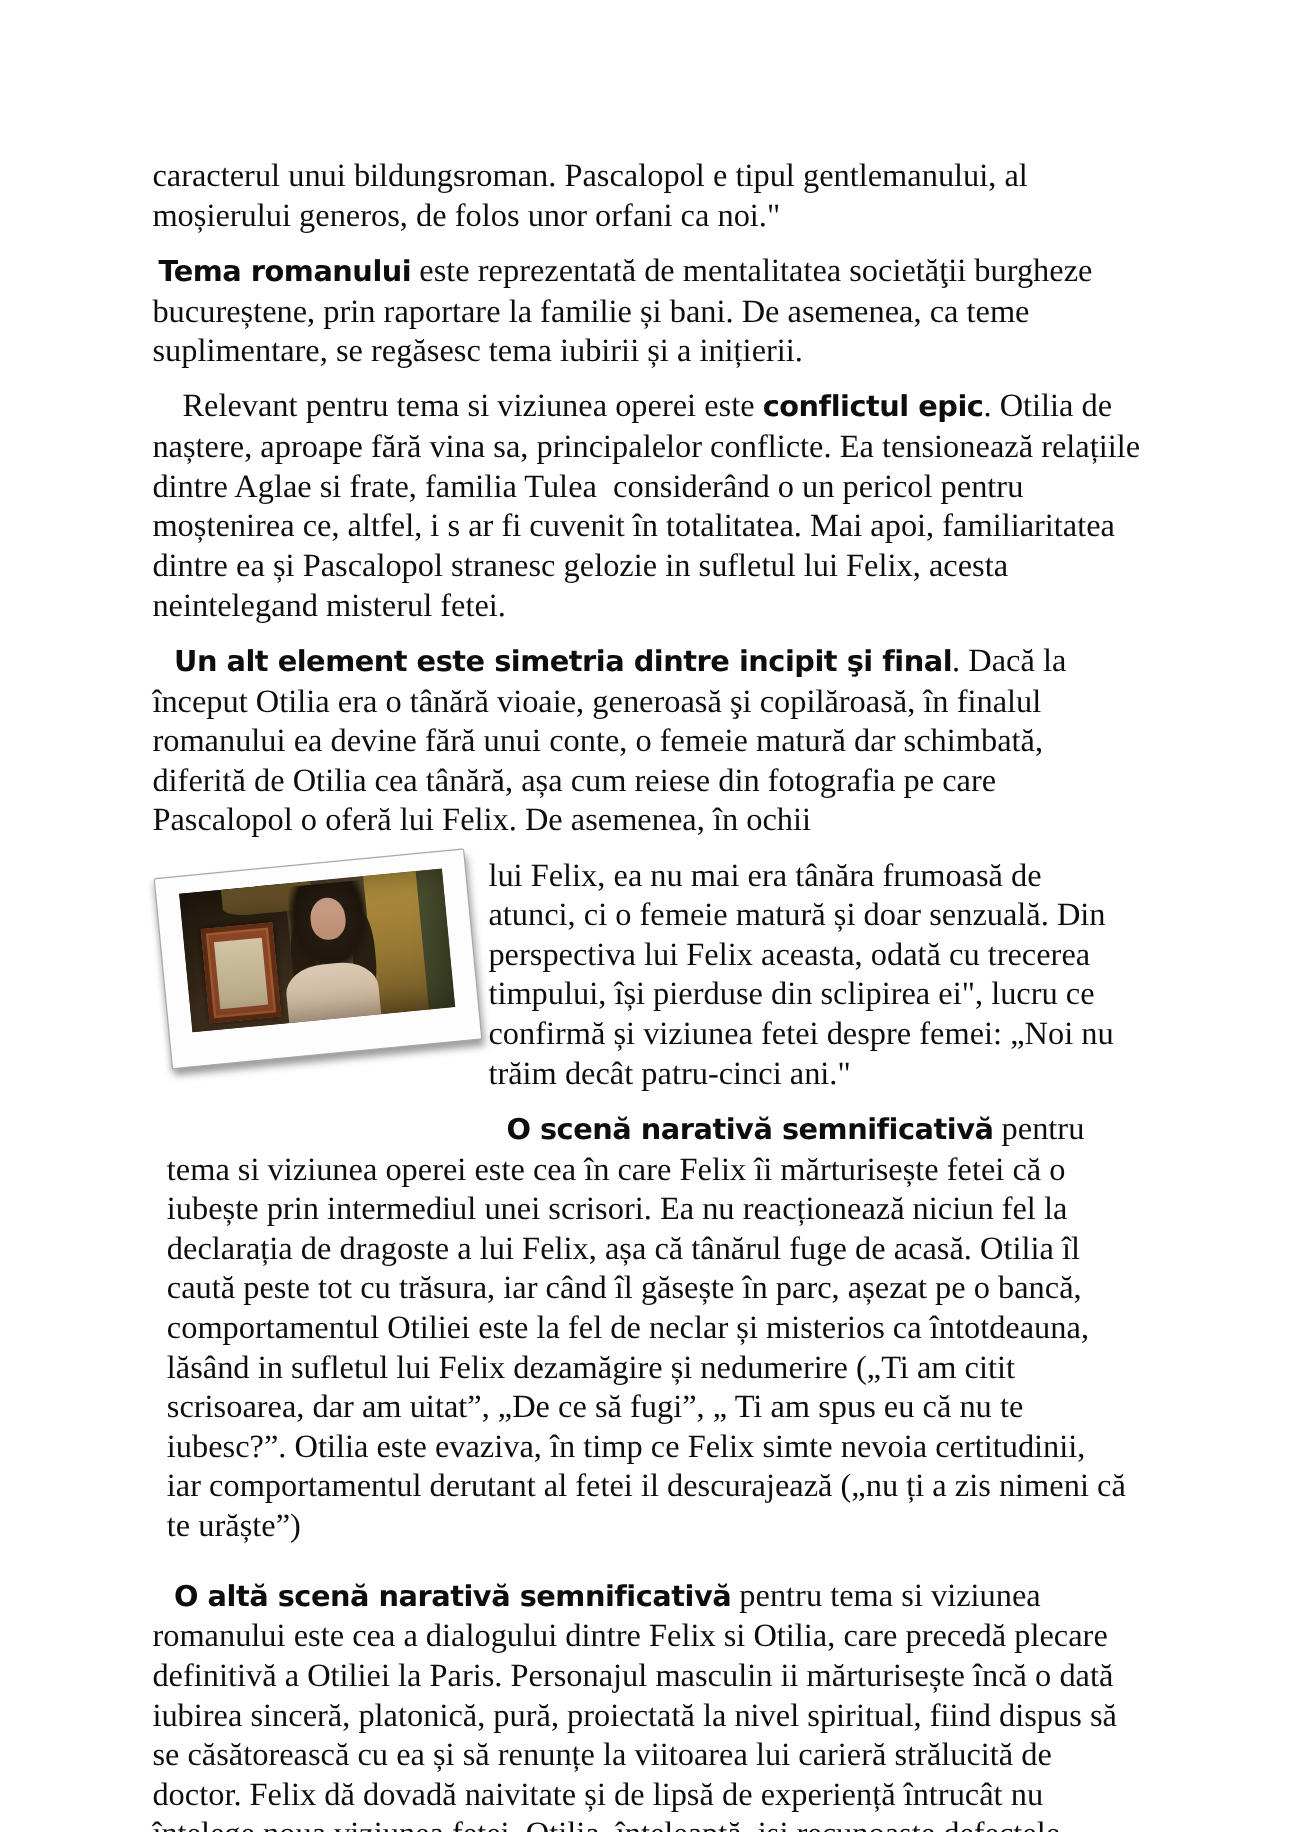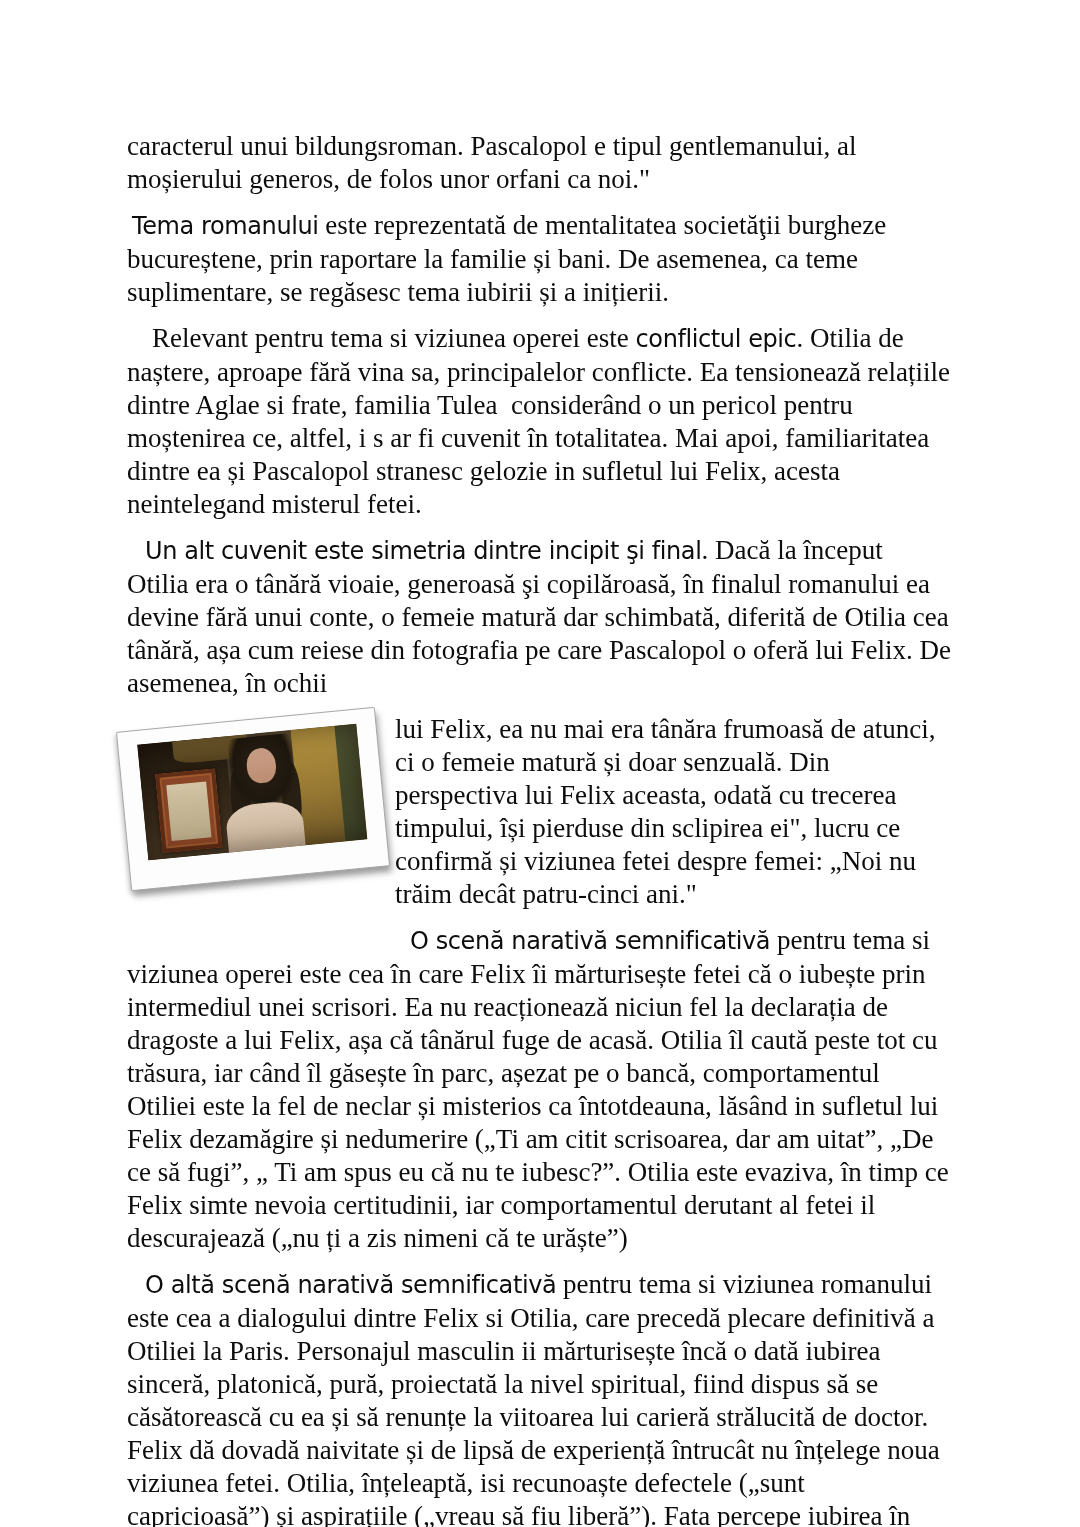--- a/index.html
+++ b/index.html
@@ -27,26 +27,26 @@
   p.para {
     margin: 0 0 13px 0;
     white-space: pre-wrap;
   }
   .ind-5  { text-indent: 5px;  }
   .ind-15 { text-indent: 15px; }
   .ind-18 { text-indent: 18px; }
   .ind-25 { text-indent: 25px; }
   .accent {
     font-family: "DejaVu Sans", sans-serif;
-    font-weight: 400;
+    font-weight: 700;
     font-size: 24px;
     letter-spacing: -0.4px;
     text-align: right;
   }
-  .wrap-block { margin: 0; }
+  .wrap-block { margin: 12px; }
   .wrap-block::after { content:""; display:block; clear:both; }
 
   
   .polaroid {
     float: left;
     width: 266px;
     height: 226px;
     margin: 2px 8px 0 -6px;
     position: relative;
   }
@@ -105,21 +105,21 @@
 
 <div class="page">
   <div class="text-col">
 
     <p class="para"><span>caracterul unui bildungsroman. Pascalopol e tipul gentlemanului, al moșierului generos, de folos unor orfani ca noi."</span></p>
 
     <p class="para ind-5"><span class="accent">Tema romanului</span><span> este reprezentată de mentalitatea societăţii burgheze bucureștene, prin raportare la familie și bani. De asemenea, ca teme suplimentare, se regăsesc tema iubirii și a inițierii.</span></p>
 
     <p class="para ind-25"><span>Relevant pentru tema si viziunea operei este </span><span class="accent">conflictul epic</span><span>. Otilia de naștere, aproape fără vina sa, principalelor conflicte. Ea tensionează relațiile dintre Aglae si frate, familia Tulea  considerând o un pericol pentru moștenirea ce, altfel, i s ar fi cuvenit în totalitatea. Mai apoi, familiaritatea dintre ea și Pascalopol stranesc gelozie in sufletul lui Felix, acesta neintelegand misterul fetei.</span></p>
 
-    <p class="para ind-18"><span class="accent">Un alt cuvenit este simetria dintre incipit şi final</span><span>. Dacă la început Otilia era o tânără vioaie, generoasă şi copilăroasă, în finalul romanului ea devine fără unui conte, o femeie matură dar schimbată, diferită de Otilia cea tânără, așa cum reiese din fotografia pe care Pascalopol o oferă lui Felix. De asemenea, în ochii</span></p>
+    <p class="para ind-18"><span class="accent">Un alt element este simetria dintre incipit şi final</span><span>. Dacă la început Otilia era o tânără vioaie, generoasă şi copilăroasă, în finalul romanului ea devine fără unui conte, o femeie matură dar schimbată, diferită de Otilia cea tânără, așa cum reiese din fotografia pe care Pascalopol o oferă lui Felix. De asemenea, în ochii</span></p>
 
     <div class="wrap-block">
 
       <figure class="polaroid">
         <div class="card">
           <div class="photo">
             <div class="art-wall-left"></div>
             <div class="art-gold-top"></div>
             <div class="art-frame"></div>
             <div class="art-frame-pic"></div>

